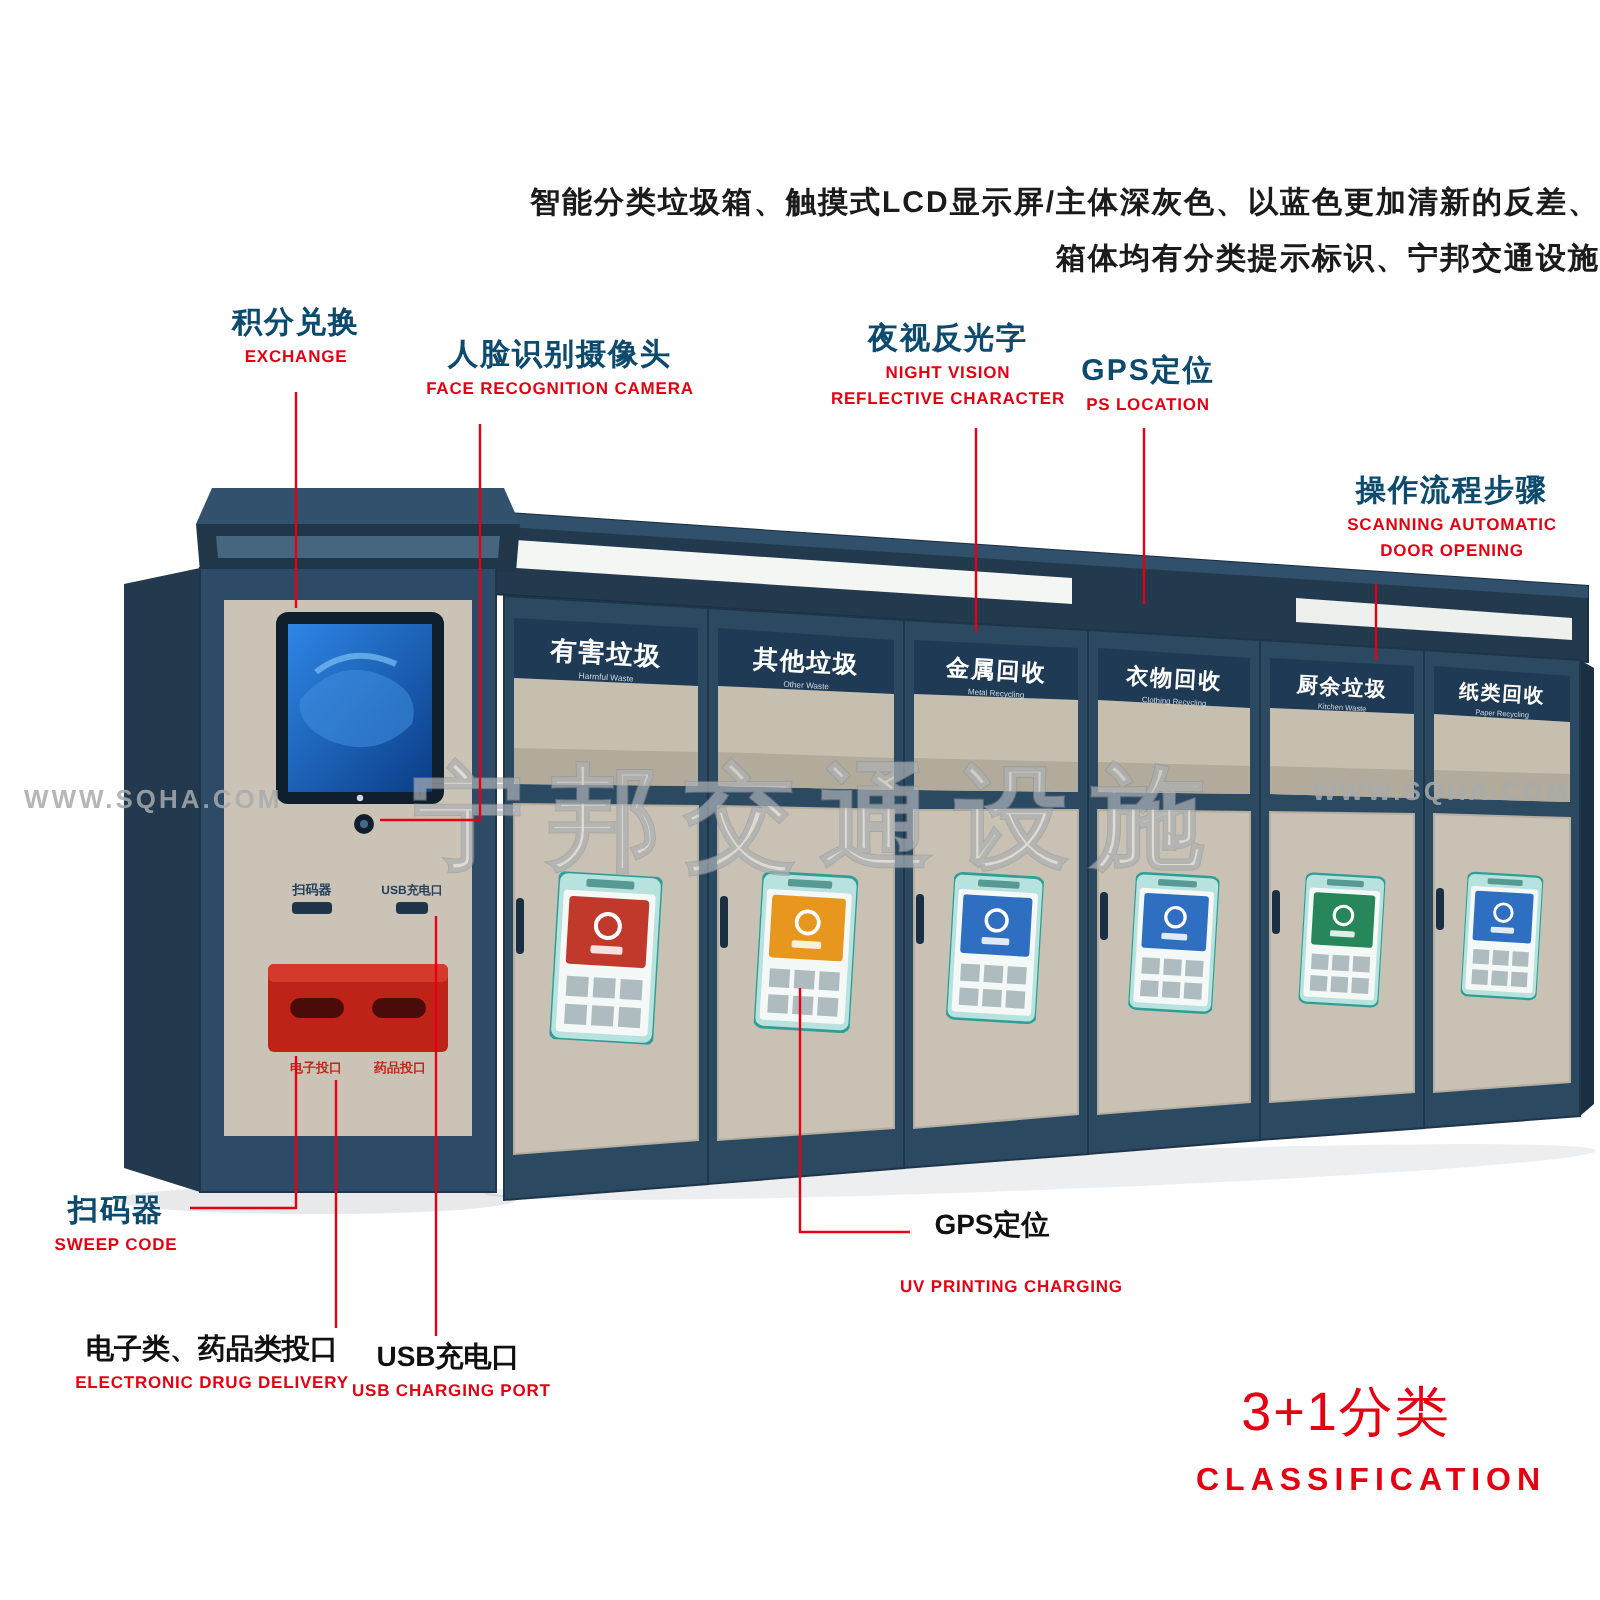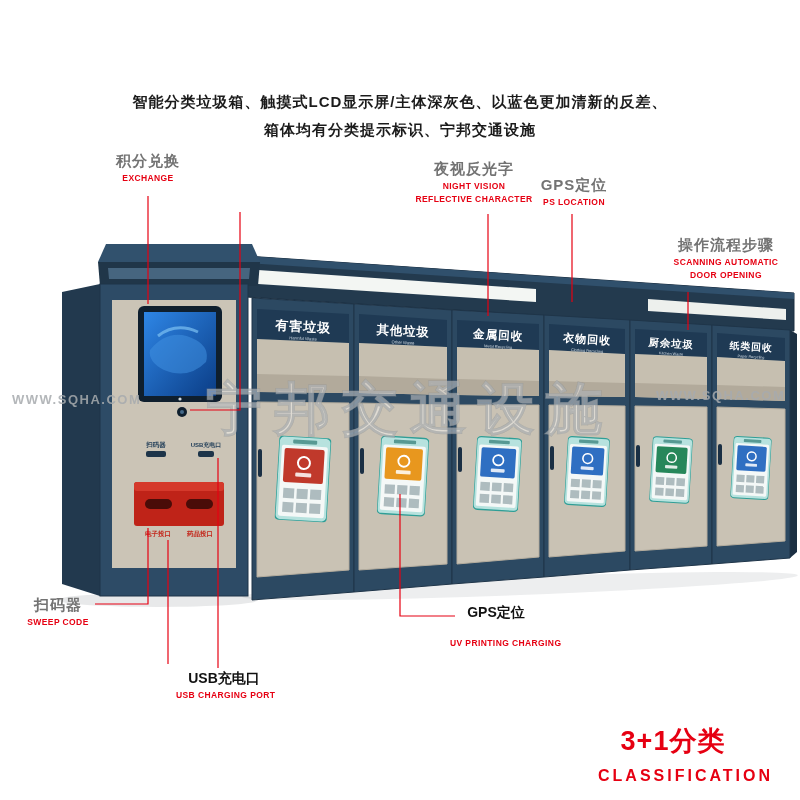--- a/index.html
+++ b/index.html
@@ -3,30 +3,30 @@
 <meta charset="utf-8">
 <style>
   html,body{margin:0;padding:0;}
   body{
     width:800px;height:800px;background:#ffffff;position:relative;overflow:hidden;
     font-family:"Liberation Sans", sans-serif;
   }
   .stage{position:absolute;inset:0;width:800px;height:800px;}
   svg.machine{position:absolute;left:0;top:0;}
   .desc{
-    position:absolute;top:88px;left:0;width:800px;text-align:center;
+    position:absolute;top:88px;left:0;width:800px;text-align:right;
     font-size:15px;font-weight:bold;color:#1b1b1b;line-height:28px;letter-spacing:1px;
   }
   .callout{position:absolute;text-align:center;}
-  .callout .zh{font-size:15px;font-weight:bold;color:#737373;letter-spacing:1px;white-space:nowrap;}
+  .callout .zh{font-size:15px;font-weight:bold;color:#0c4a6e;letter-spacing:1px;white-space:nowrap;}
   .callout .zh-sm{font-size:14px;font-weight:bold;color:#111;letter-spacing:0px;white-space:nowrap;}
   .callout .en{font-size:8.5px;font-weight:bold;color:#e60012;letter-spacing:.4px;margin-top:2px;line-height:11px;white-space:nowrap;}
   .callout .en.gap{margin-top:16px;}
   .classif{position:absolute;left:598px;top:688px;width:150px;text-align:center;}
-  .classif .num{font-size:27px;font-weight:bold;color:#e60012;letter-spacing:1px;margin-top:35px;}
+  .classif .num{font-size:27px;font-weight:normal;color:#e60012;letter-spacing:1px;}
   .classif .label{font-size:16px;font-weight:bold;color:#e60012;letter-spacing:3px;margin-top:8px;}
 </style>
 </head>
 <body>
 
 <div class="stage">
 
   <svg class="machine" width="800" height="800" viewBox="0 0 800 800" xmlns="http://www.w3.org/2000/svg" xmlns:xlink="http://www.w3.org/1999/xlink" style="font-family:'Liberation Sans',sans-serif">
     <defs>
       <linearGradient id="scrGrad" x1="0" y1="0" x2="1" y2="1">
@@ -182,20 +182,24 @@
   <div class="desc">
     <div>智能分类垃圾箱、触摸式LCD显示屏/主体深灰色、以蓝色更加清新的反差、</div>
     <div>箱体均有分类提示标识、宁邦交通设施</div>
   </div>
 
   <div class="callout" style="left:98px;top:152px;width:100px;">
     <div class="zh">积分兑换</div>
     <div class="en">EXCHANGE</div>
   </div>
 
+  <div class="callout" style="left:212px;top:168px;width:136px;">
+    <div class="zh">人脸识别摄像头</div>
+    <div class="en">FACE RECOGNITION CAMERA</div>
+  </div>
 
   <div class="callout" style="left:412px;top:160px;width:124px;">
     <div class="zh">夜视反光字</div>
     <div class="en">NIGHT VISION</div>
     <div class="en">REFLECTIVE CHARACTER</div>
   </div>
 
   <div class="callout" style="left:534px;top:176px;width:80px;">
     <div class="zh">GPS定位</div>
     <div class="en">PS LOCATION</div>
@@ -205,20 +209,24 @@
     <div class="zh">操作流程步骤</div>
     <div class="en">SCANNING AUTOMATIC</div>
     <div class="en">DOOR OPENING</div>
   </div>
 
   <div class="callout" style="left:16px;top:596px;width:84px;">
     <div class="zh">扫码器</div>
     <div class="en">SWEEP CODE</div>
   </div>
 
+  <div class="callout" style="left:28px;top:666px;width:156px;">
+    <div class="zh-sm">电子类、药品类投口</div>
+    <div class="en">ELECTRONIC DRUG DELIVERY</div>
+  </div>
 
   <div class="callout" style="left:176px;top:670px;width:96px;">
     <div class="zh-sm">USB充电口</div>
     <div class="en">USB CHARGING PORT</div>
   </div>
 
   <div class="callout" style="left:450px;top:604px;width:92px;">
     <div class="zh-sm">GPS定位</div>
     <div class="en gap">UV PRINTING CHARGING</div>
   </div>

